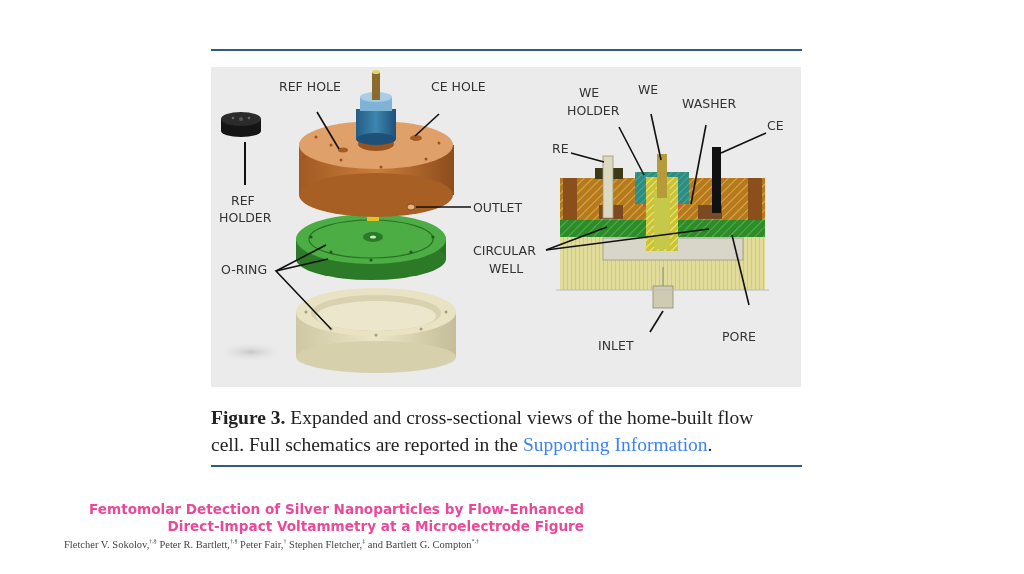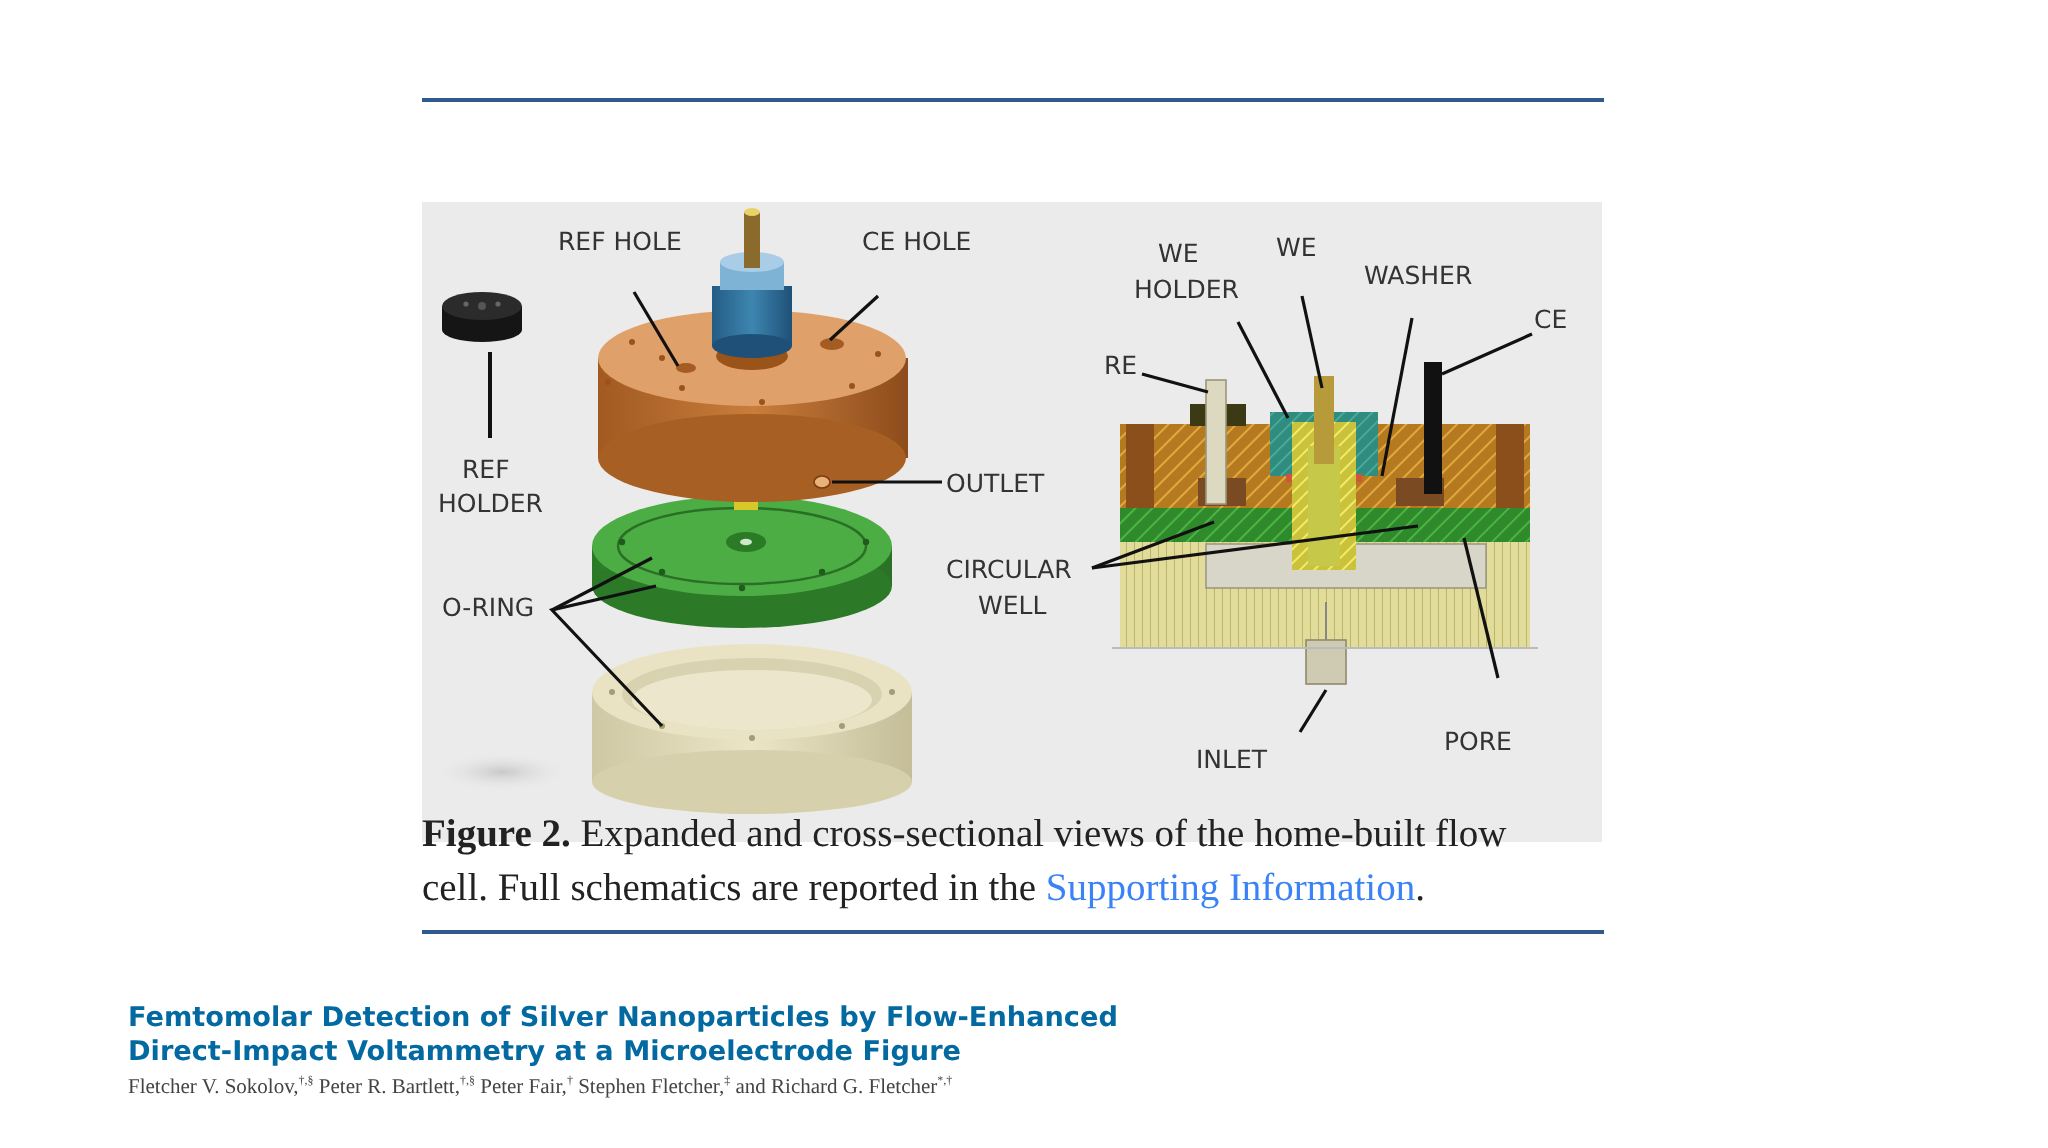--- a/index.html
+++ b/index.html
@@ -1,26 +1,26 @@
 <!DOCTYPE html>
 <html><head>
 <meta charset="utf-8">
 <style>
   html,body{margin:0;padding:0;}
   body{width:1024px;height:574px;background:#ffffff;position:relative;overflow:hidden;font-family:"Liberation Sans",sans-serif;}
   .rule{position:absolute;left:211px;width:591px;height:2px;background:#2f5b8c;}
   #rule-top{top:49px;}
   #rule-bottom{top:465px;}
-  #figure-panel{position:absolute;left:211px;top:67px;width:590px;height:320px;background:#ebebeb;margin-top:34px;}
+  #figure-panel{position:absolute;left:211px;top:67px;width:590px;height:320px;background:#ebebeb;}
   #figure-panel svg{position:absolute;left:0;top:0;}
   .lbl{font-family:"DejaVu Sans",sans-serif;font-size:12.5px;fill:#333;font-weight:normal;}
   #caption{position:absolute;left:211px;top:404px;width:595px;font-family:"Liberation Serif",serif;font-size:19.5px;line-height:27px;color:#222;letter-spacing:0px;}
   #caption .fig-label{font-weight:bold;}
   #caption .link{color:#3b82f6;cursor:pointer;}
-  #paper-title{position:absolute;left:64px;top:501px;font-family:"DejaVu Sans",sans-serif;font-weight:bold;font-size:13.6px;line-height:17px;color:#0369a1;width:520px;}
+  #paper-title{position:absolute;left:64px;top:501px;font-family:"DejaVu Sans",sans-serif;font-weight:bold;font-size:13.6px;line-height:17px;color:#ec4899;width:520px;text-align:right;}
   #authors{position:absolute;left:64px;top:538px;font-family:"Liberation Serif",serif;font-size:10.5px;color:#444;white-space:nowrap;}
   #authors sup{font-size:6px;}
 </style>
 </head>
 <body>
 
 <div class="rule" id="rule-top"></div>
 
 <div id="figure-panel">
   <svg width="590" height="320" viewBox="0 0 590 320">
@@ -204,28 +204,28 @@
     <text class="lbl" x="471" y="41">WASHER</text>
     <text class="lbl" x="556" y="63">CE</text>
     <text class="lbl" x="341" y="86">RE</text>
     <text class="lbl" x="262" y="188">CIRCULAR</text>
     <text class="lbl" x="278" y="206">WELL</text>
     <text class="lbl" x="387" y="283">INLET</text>
     <text class="lbl" x="511" y="274">PORE</text>
   </svg>
 </div>
 
-<div id="caption"><span class="fig-label">Figure 2.</span><span> Expanded and cross-sectional views of the home-built flow</span><br><span>cell. Full schematics are reported in the </span><span class="link">Supporting Information</span><span>.</span></div>
+<div id="caption"><span class="fig-label">Figure 3.</span><span> Expanded and cross-sectional views of the home-built flow</span><br><span>cell. Full schematics are reported in the </span><span class="link">Supporting Information</span><span>.</span></div>
 
 <div class="rule" id="rule-bottom"></div>
 
 <div id="paper-title">
   <div>Femtomolar Detection of Silver Nanoparticles by Flow-Enhanced</div>
   <div>Direct-Impact Voltammetry at a Microelectrode Figure</div>
 </div>
 
 <div id="authors">
   <span>Fletcher V. Sokolov,</span><sup>†,§</sup>
   <span> Peter R. Bartlett,</span><sup>†,§</sup>
   <span> Peter Fair,</span><sup>†</sup>
   <span> Stephen Fletcher,</span><sup>‡</sup>
-  <span> and Richard G. Fletcher</span><sup>*,†</sup>
+  <span> and Bartlett G. Compton</span><sup>*,†</sup>
 </div>
 
 </body></html>

